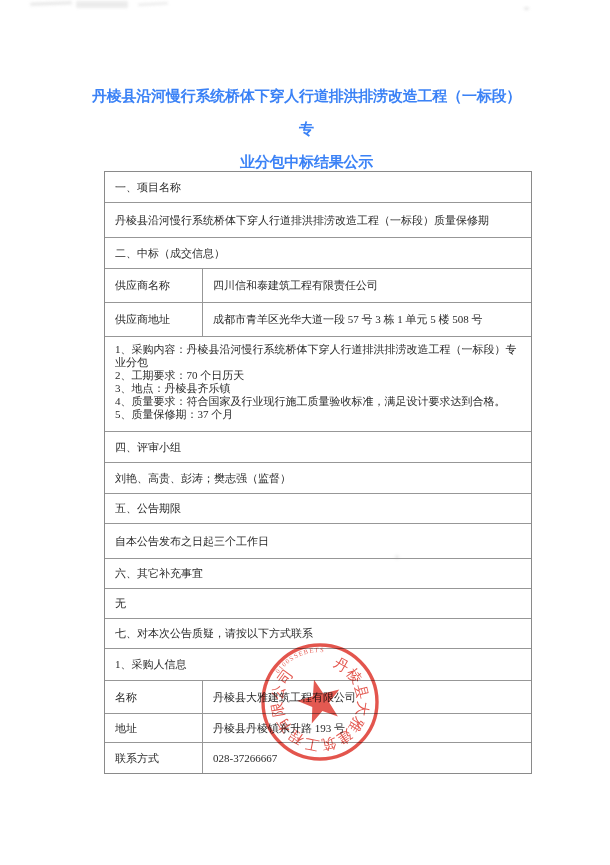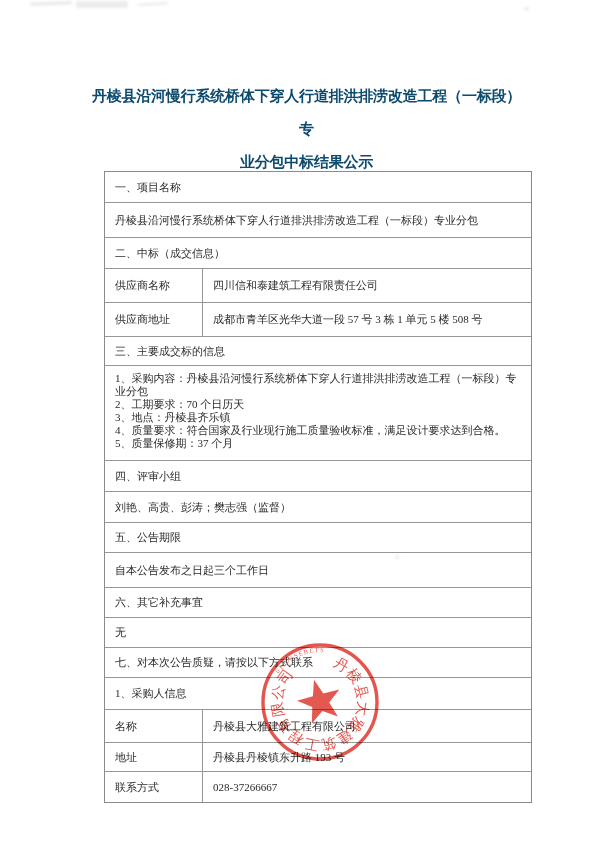--- a/index.html
+++ b/index.html
@@ -17,21 +17,21 @@
   .smudge{position:absolute;background:#dcdcdc;filter:blur(1.5px);opacity:.7;border-radius:2px;}
   .sm1{left:30px;top:2px;width:42px;height:3px;transform:rotate(-2deg);}
   .sm2{left:76px;top:1px;width:52px;height:7px;opacity:.55;}
   .sm3{left:138px;top:3px;width:30px;height:2px;transform:rotate(-3deg);}
   .sm4{left:524px;top:7px;width:5px;height:3px;}
   .sm5{left:395px;top:555px;width:4px;height:4px;border-radius:50%;opacity:.6;}
 
   .title{
     position:absolute;left:90px;top:80px;width:433px;
     text-align:center;font-weight:700;font-size:15px;line-height:33px;
-    letter-spacing:-0.2px;color:#0c4a6e;
+    letter-spacing:-0.2px;color:#3b82f6;
   }
 
   .doc-table{
     position:absolute;left:104px;top:147px;width:428px;
     border:1px solid #8a8a8a;
     box-sizing:border-box;
     font-size:11px;
     margin-top:24px;
   }
   .row{display:flex;box-sizing:border-box;align-items:stretch;}
@@ -64,35 +64,32 @@
     <div>丹棱县沿河慢行系统桥体下穿人行道排洪排涝改造工程（一标段）专</div>
     <div>业分包中标结果公示</div>
   </div>
 
   <div class="doc-table">
 
     <div class="row" style="height:30px">
       <div class="cell full">一、项目名称</div>
     </div>
     <div class="row" style="height:35px">
-      <div class="cell full">丹棱县沿河慢行系统桥体下穿人行道排洪排涝改造工程（一标段）专业分包</div>
+      <div class="cell full">丹棱县沿河慢行系统桥体下穿人行道排洪排涝改造工程（一标段）质量保修期</div>
     </div>
     <div class="row" style="height:31px">
       <div class="cell full">二、中标（成交信息）</div>
     </div>
     <div class="row" style="height:34px">
       <div class="cell label">供应商名称</div>
       <div class="cell value">四川信和泰建筑工程有限责任公司</div>
     </div>
     <div class="row" style="height:34px">
       <div class="cell label">供应商地址</div>
       <div class="cell value">成都市青羊区光华大道一段 57 号 3 栋 1 单元 5 楼 508 号</div>
-    </div>
-    <div class="row" style="height:29px">
-      <div class="cell full">三、主要成交标的信息</div>
     </div>
     <div class="row content" style="height:95px">
       <div class="cell full">
         <div>1、采购内容：丹棱县沿河慢行系统桥体下穿人行道排洪排涝改造工程（一标段）专业分包</div>
         <div>2、工期要求：70 个日历天</div>
         <div>3、地点：丹棱县齐乐镇</div>
         <div>4、质量要求：符合国家及行业现行施工质量验收标准，满足设计要求达到合格。</div>
         <div>5、质量保修期：37 个月</div>
       </div>
     </div>

